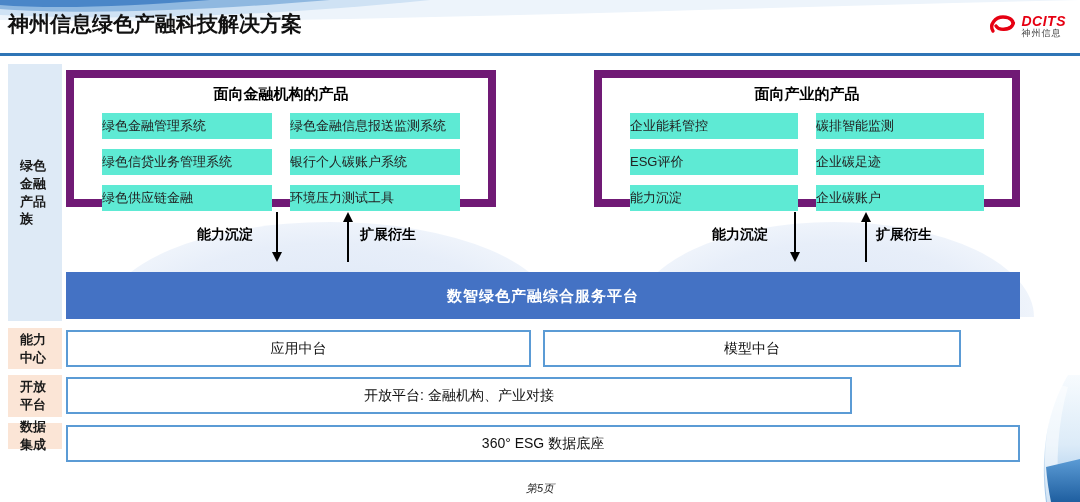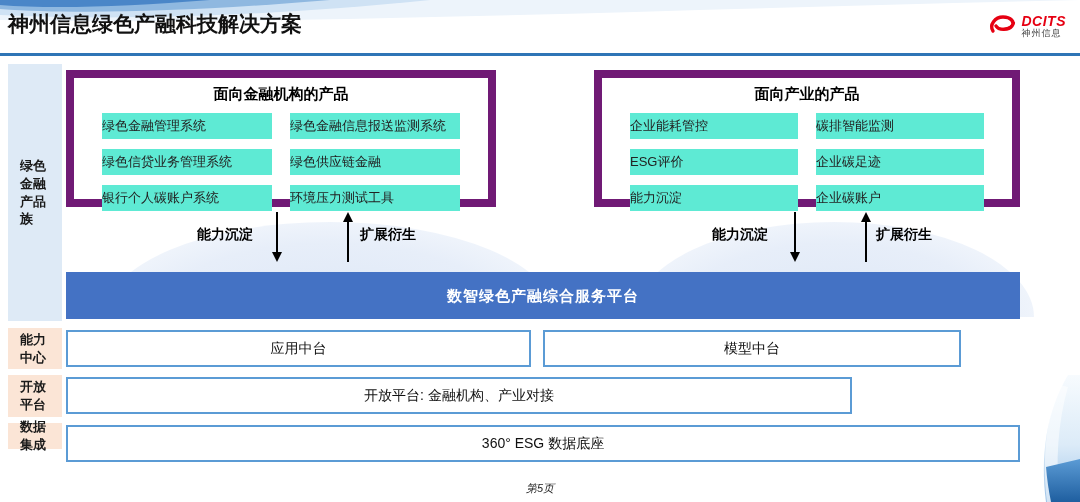--- a/index.html
+++ b/index.html
@@ -96,22 +96,22 @@
   <div class="rail rail-peach rail-data">
     <div class="rail-inner">数据集成</div>
   </div>
 
   <div class="panel panel-left">
     <div class="panel-title">面向金融机构的产品</div>
     <div class="panel-grid">
       <div class="item">绿色金融管理系统</div>
       <div class="item">绿色金融信息报送监测系统</div>
       <div class="item">绿色信贷业务管理系统</div>
+      <div class="item">银行个人碳账户系统</div>
       <div class="item">绿色供应链金融</div>
-      <div class="item">银行个人碳账户系统</div>
       <div class="item">环境压力测试工具</div>
     </div>
   </div>
 
   <div class="panel panel-right">
     <div class="panel-title">面向产业的产品</div>
     <div class="panel-grid">
       <div class="item">企业能耗管控</div>
       <div class="item">碳排智能监测</div>
       <div class="item">ESG评价</div>

